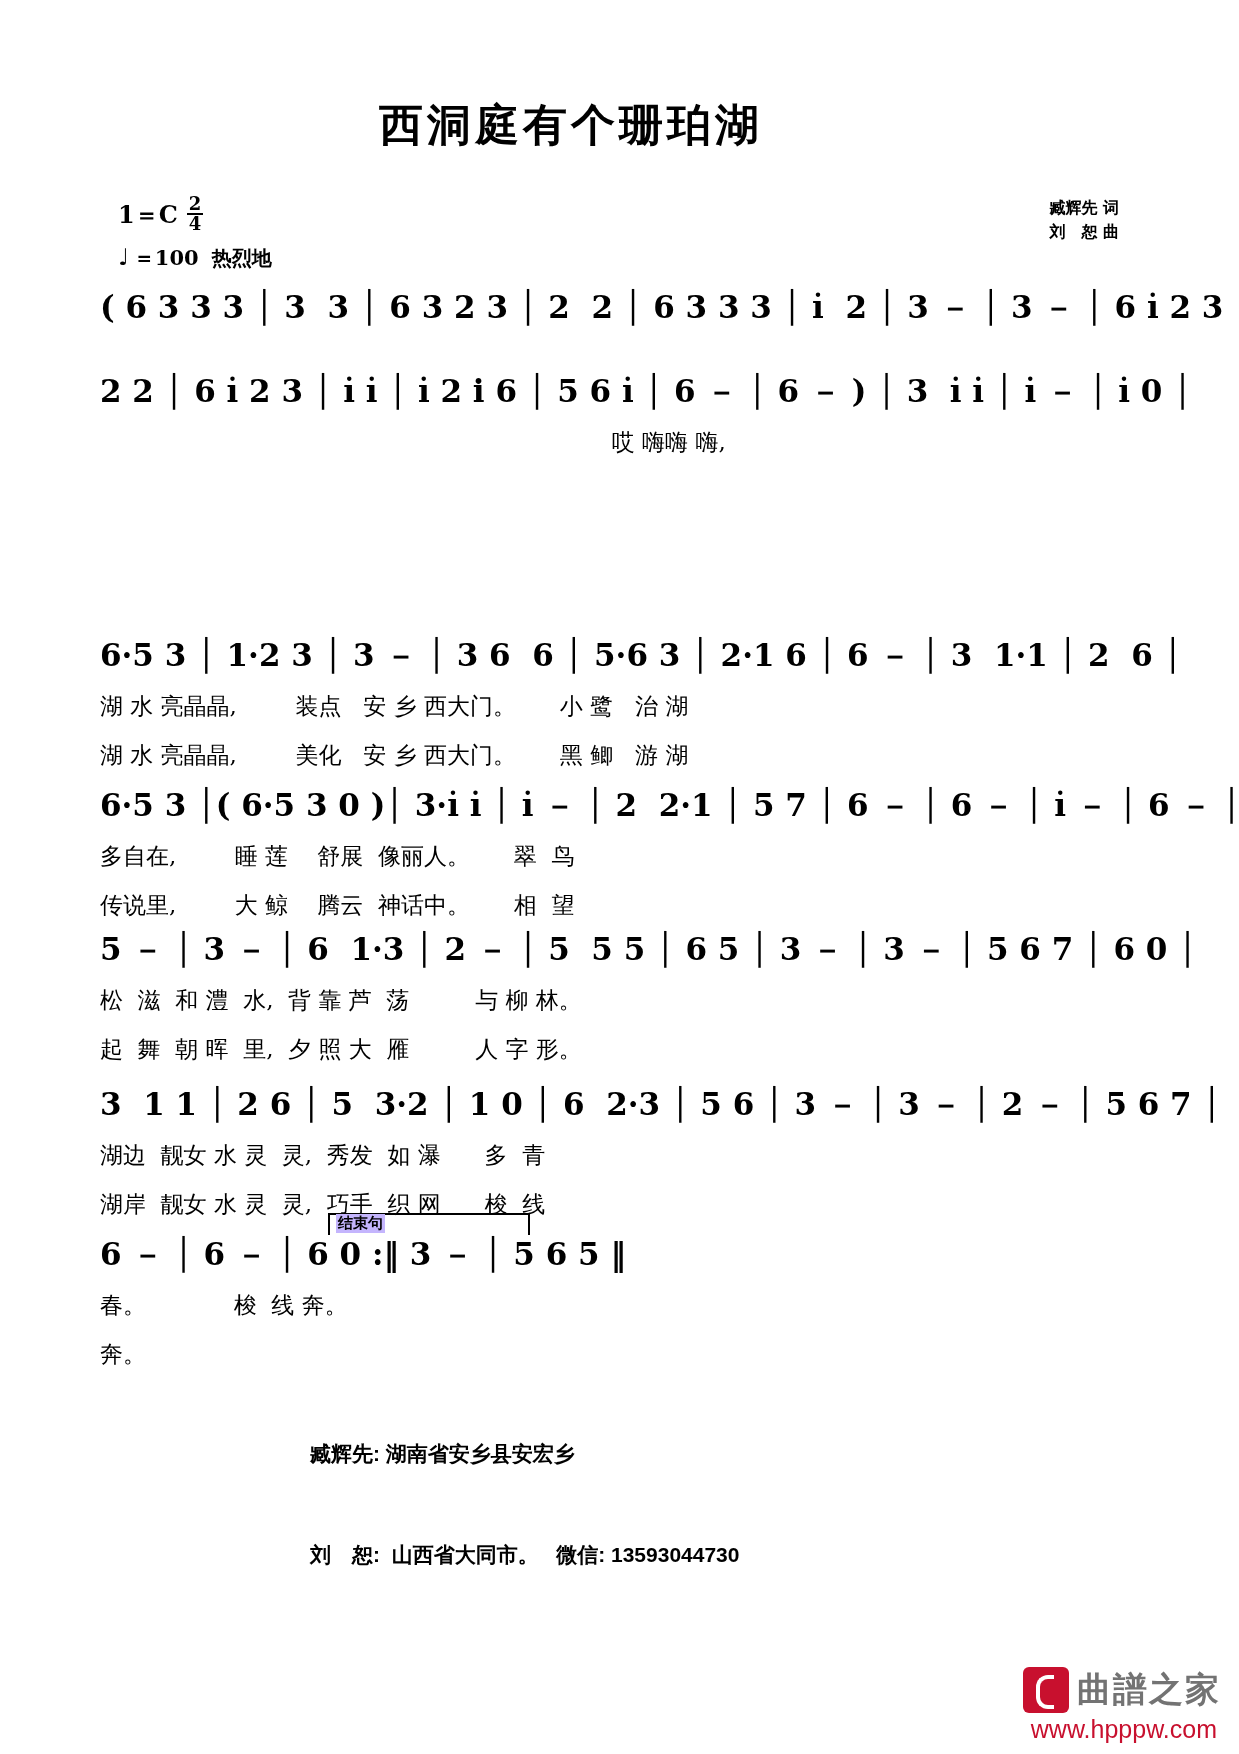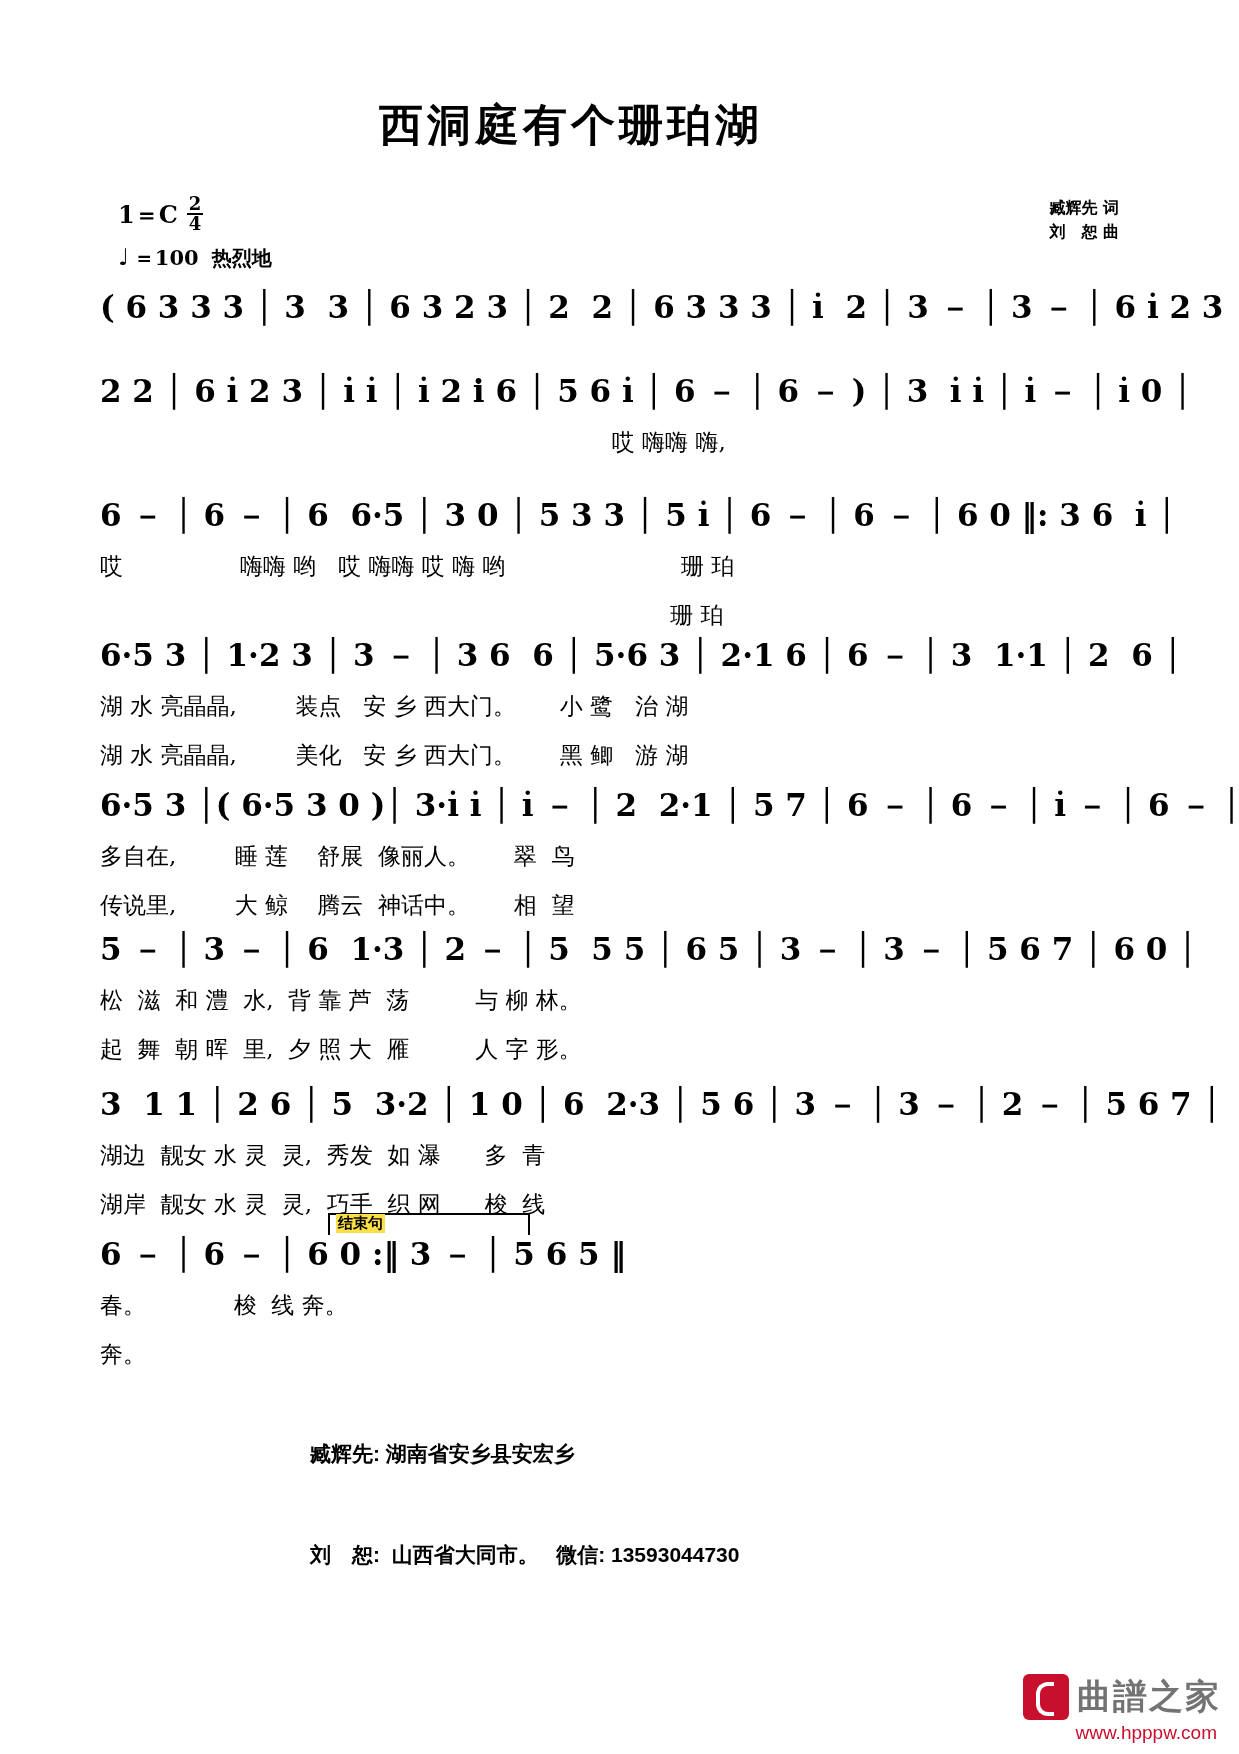--- a/index.html
+++ b/index.html
@@ -150,21 +150,21 @@
   .wm-text {
     font-family: "DejaVu Serif", serif;
     font-size: 34px;
     font-weight: bold;
     color: #737373;
     letter-spacing: 2px;
   }
   .wm-url {
     text-align: right;
     font-family: "Liberation Sans", sans-serif;
-    font-size: 19px;
+    font-size: 25px;
     color: #c8102e;
     margin-top: 2px;
     padding-right: 4px;
   }
 </style>
 </head>
 <body>
 
 <div class="page">
 
@@ -193,25 +193,20 @@
   <div class="system" style="top: 288px;">
     <div class="notes">( 6 3 3 3 │ 3  3 │ 6 3 2 3 │ 2  2 │ 6 3 3 3 │ i̇  2 │ 3 － │ 3 － │ 6 i̇ 2 3 │</div>
     <div class="lyrics"></div>
   </div>
 
   <div class="system" style="top: 372px;">
     <div class="notes">2 2 │ 6 i̇ 2 3 │ i̇ i̇ │ i̇ 2 i 6 │ 5 6 i̇ │ 6 － │ 6 － ) │ 3  i̇ i̇ │ i̇ － │ i̇ 0 │</div>
     <div class="lyrics">                                                                      哎 嗨嗨 嗨,</div>
   </div>
 
-  <div class="system" style="top: 496px;">
-    <div class="notes">6 － │ 6 － │ 6  6·5 │ 3 0 │ 5 3 3 │ 5 i̇ │ 6 － │ 6 － │ 6 0 ‖: 3 6  i̇ │</div>
-    <div class="lyrics">哎                嗨嗨 哟   哎 嗨嗨 哎 嗨 哟                        珊 珀</div>
-    <div class="lyrics">                                                                              珊 珀</div>
-  </div>
 
   <div class="system" style="top: 636px;">
     <div class="notes">6·5 3 │ 1·2 3 │ 3 － │ 3 6  6 │ 5·6 3 │ 2·1 6 │ 6 － │ 3  1·1 │ 2  6 │</div>
     <div class="lyrics">湖 水 亮晶晶,        装点   安 乡 西大门。      小 鹭   治 湖</div>
     <div class="lyrics">湖 水 亮晶晶,        美化   安 乡 西大门。      黑 鲫   游 湖</div>
   </div>
 
   <div class="system" style="top: 786px;">
     <div class="notes">6·5 3 │( 6·5 3 0 )│ 3·i̇ i̇ │ i̇ － │ 2  2·1 │ 5 7 │ 6 － │ 6 － │ i̇ － │ 6 － │</div>
     <div class="lyrics">多自在,        睡 莲    舒展  像丽人。      翠  鸟</div>
@@ -226,21 +221,21 @@
 
   <div class="system" style="top: 1085px;">
     <div class="notes">3  1 1 │ 2 6 │ 5  3·2 │ 1 0 │ 6  2·3 │ 5 6 │ 3 － │ 3 － │ 2 － │ 5 6 7 │</div>
     <div class="lyrics">湖边  靓女 水 灵  灵,  秀发  如 瀑      多  青</div>
     <div class="lyrics">湖岸  靓女 水 灵  灵,  巧手  织 网      梭  线</div>
   </div>
 
   <div class="system" style="top: 1235px;">
     <div style="position:relative;">
       <div style="position:absolute; left:228px; top:-22px; width:198px; border-top:2px solid #000; border-left:2px solid #000; border-right:2px solid #000; height:20px;">
-        <span style="position:absolute; left:6px; top:-1px; font-size:15px; font-family:'DejaVu Serif', serif; font-weight:bold; background:#fde047; padding:0 2px;">结束句</span>
+        <span style="position:absolute; left:6px; top:-1px; font-size:15px; font-family:'DejaVu Serif', serif; font-weight:bold; background:#c4b5fd; padding:0 2px;">结束句</span>
       </div>
       <div class="notes">6 － │ 6 － │ 6 0 :‖ 3 － │ 5 6 5 ‖</div>
     </div>
     <div class="lyrics">春。            梭  线 奔。</div>
     <div class="lyrics">奔。</div>
   </div>
 
   <div class="footer">
     <div>臧辉先: 湖南省安乡县安宏乡</div>
     <div>刘　恕:  山西省大同市。   微信: 13593044730</div>

